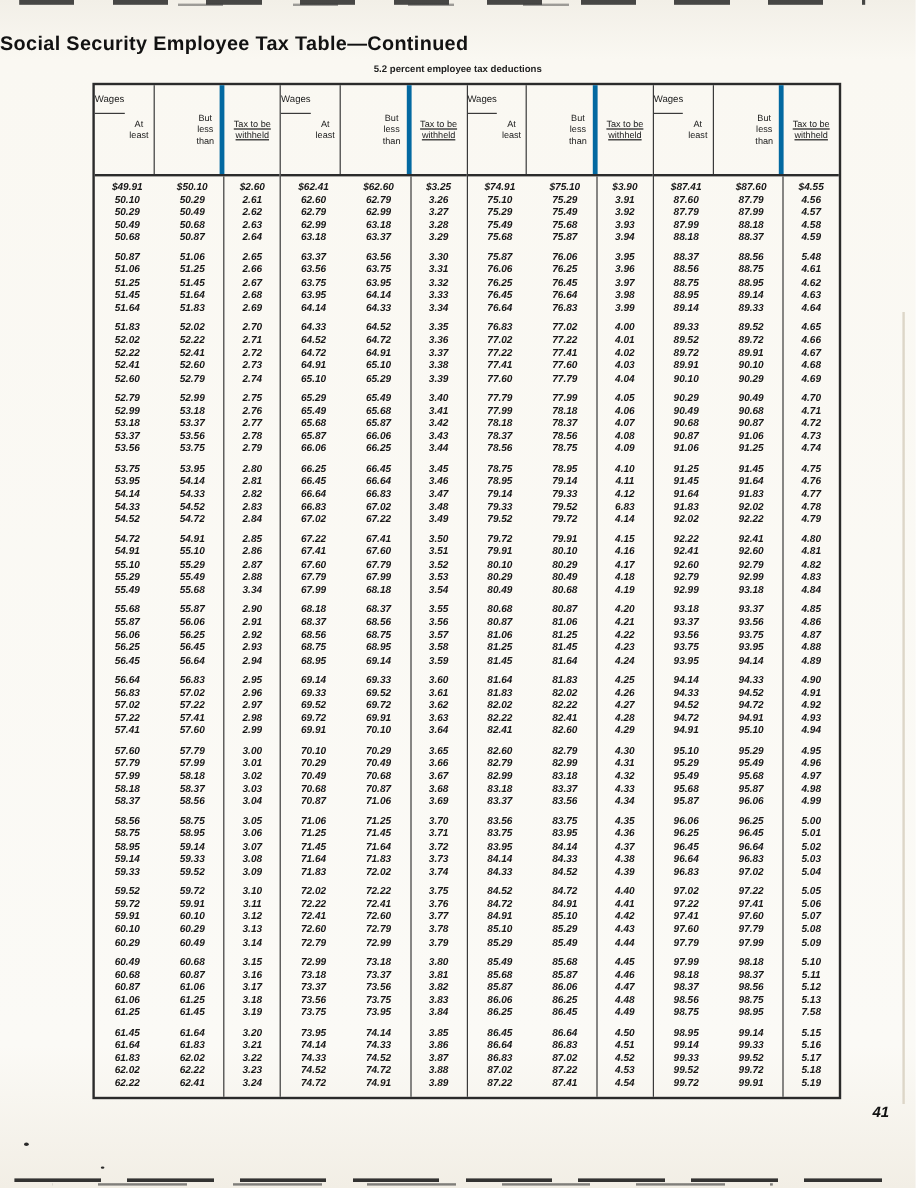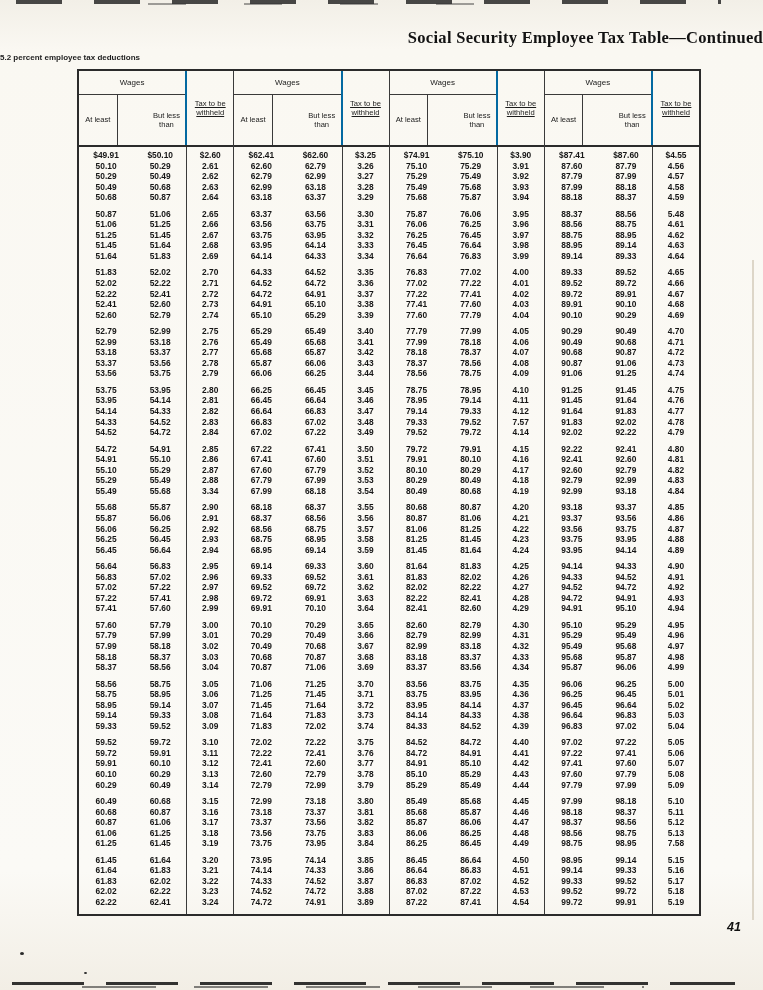--- a/index.html
+++ b/index.html
@@ -5,45 +5,45 @@
   * { box-sizing: border-box; }
   html, body { margin: 0; padding: 0; }
   body {
     width: 763px; height: 990px; position: relative; overflow: hidden;
     background: linear-gradient(180deg, #f2efe7 0%, #faf8f2 5%, #fbfaf6 88%, #f2eee5 100%);
     font-family: "Liberation Sans", sans-serif;
     color: #1b1b1b;
   }
   .title {
     position: absolute; top: 28px; left: 0; right: 0; margin: 0;
-    text-align: right; font-size: 16.5px; font-weight: bold;
-    letter-spacing: .3px; color: #121212; font-family: Liberation Serif, serif;
+    text-align: left; font-size: 16.5px; font-weight: bold;
+    letter-spacing: .3px; color: #121212;
   }
   .subtitle {
     position: absolute; top: 53px; left: 0; right: 0;
-    text-align: left; font-size: 8px; font-weight: bold; color: #1e1e1e;
+    text-align: center; font-size: 8px; font-weight: bold; color: #1e1e1e;
   }
   .tax-table {
     position: absolute; left: 77px; top: 69px; width: 624px; height: 847px;
     border: 2px solid #2b2b2b; display: flex; background: transparent;
   }
   .group { flex: 1; display: flex; flex-direction: column; border-left: 1px solid #3a3a3a; min-width: 0; }
   .group:first-child { border-left: none; }
   .ghead { display: flex; height: 76px; flex: none; border-bottom: 2px solid #2b2b2b; }
-  .wages { flex: 1; display: flex; flex-direction: column; border-right: 2px solid #0369a1; min-width: 0; }
+  .wages { flex: 1; display: flex; flex-direction: row; border-right: 4px solid #0369a1; min-width: 0; }
   .wlabel { height: 24px; line-height: 24px; text-align: center; font-size: 8px; border-bottom: 1px solid #3a3a3a; }
   .wsub { flex: 1; display: flex; gap: 30px; }
   .hc { flex: 1; display: flex; align-items: center; justify-content: center; text-align: center;
         font-size: 7.6px; line-height: 1.25; padding: 2px; }
   .hc.al { border-right: 1px solid #3a3a3a; }
   .taxh { width: 46px; flex: none; display: flex; align-items: center; justify-content: center;
           text-align: center; font-size: 7.6px; line-height: 1.25; padding: 2px; text-decoration: underline; }
   .gbody { flex: 1; position: relative; padding-top: 3px; }
   .gbody::after { content: ""; position: absolute; top: 0; bottom: 0; right: 46px; width: 1px; background: #3a3a3a; }
-  .block { margin-bottom: 6px; }
+  .block { margin-bottom: 6px; font-style: italic; }
   .row { display: flex; height: 10.55px; line-height: 10.6px; font-size: 8.4px; font-weight: bold; color: #161616; }
   .c { text-align: center; min-width: 0; }
   .c.al, .c.bl { flex: 1; }
   .c.tx { width: 46px; flex: none; }
   .page-number { position: absolute; top: 920px; right: 22px; font-size: 12.5px; font-weight: bold; color: #111; font-style: italic; }
   
   .top-marks { position: absolute; top: 0; left: 16px; right: 42px; height: 4px;
     background: repeating-linear-gradient(90deg, #1c1c1c 0 46px, transparent 46px 78px); opacity: .8; }
   .top-marks-2 { position: absolute; top: 3px; left: 90px; width: 430px; height: 2px;
     background: repeating-linear-gradient(90deg, transparent 0 58px, #333 58px 96px); opacity: .45; }
@@ -934,21 +934,21 @@
             <span class="c tx">4.11</span>
           </div>
           <div class="row">
             <span class="c al">79.14</span>
             <span class="c bl">79.33</span>
             <span class="c tx">4.12</span>
           </div>
           <div class="row">
             <span class="c al">79.33</span>
             <span class="c bl">79.52</span>
-            <span class="c tx">7.57</span>
+            <span class="c tx">6.83</span>
           </div>
           <div class="row">
             <span class="c al">79.52</span>
             <span class="c bl">79.72</span>
             <span class="c tx">4.14</span>
           </div>
         </div>
         <div class="block">
           <div class="row">
             <span class="c al">79.72</span>

